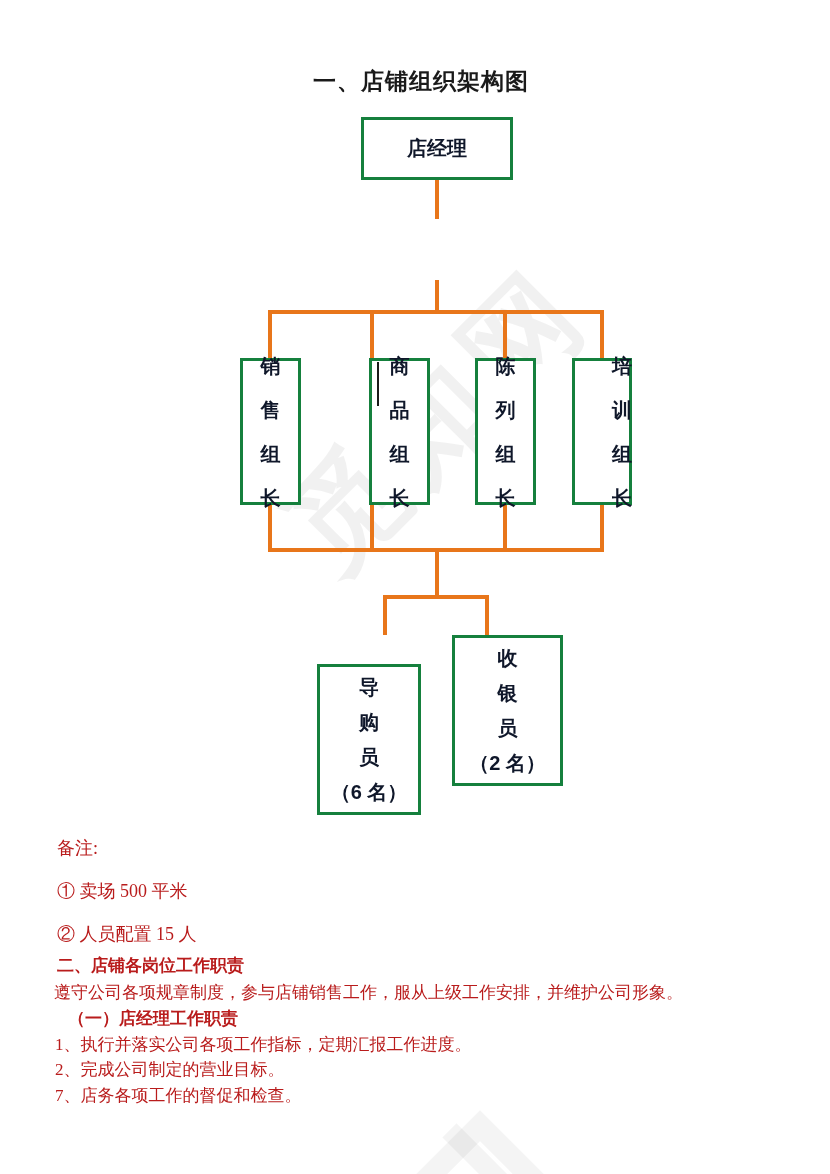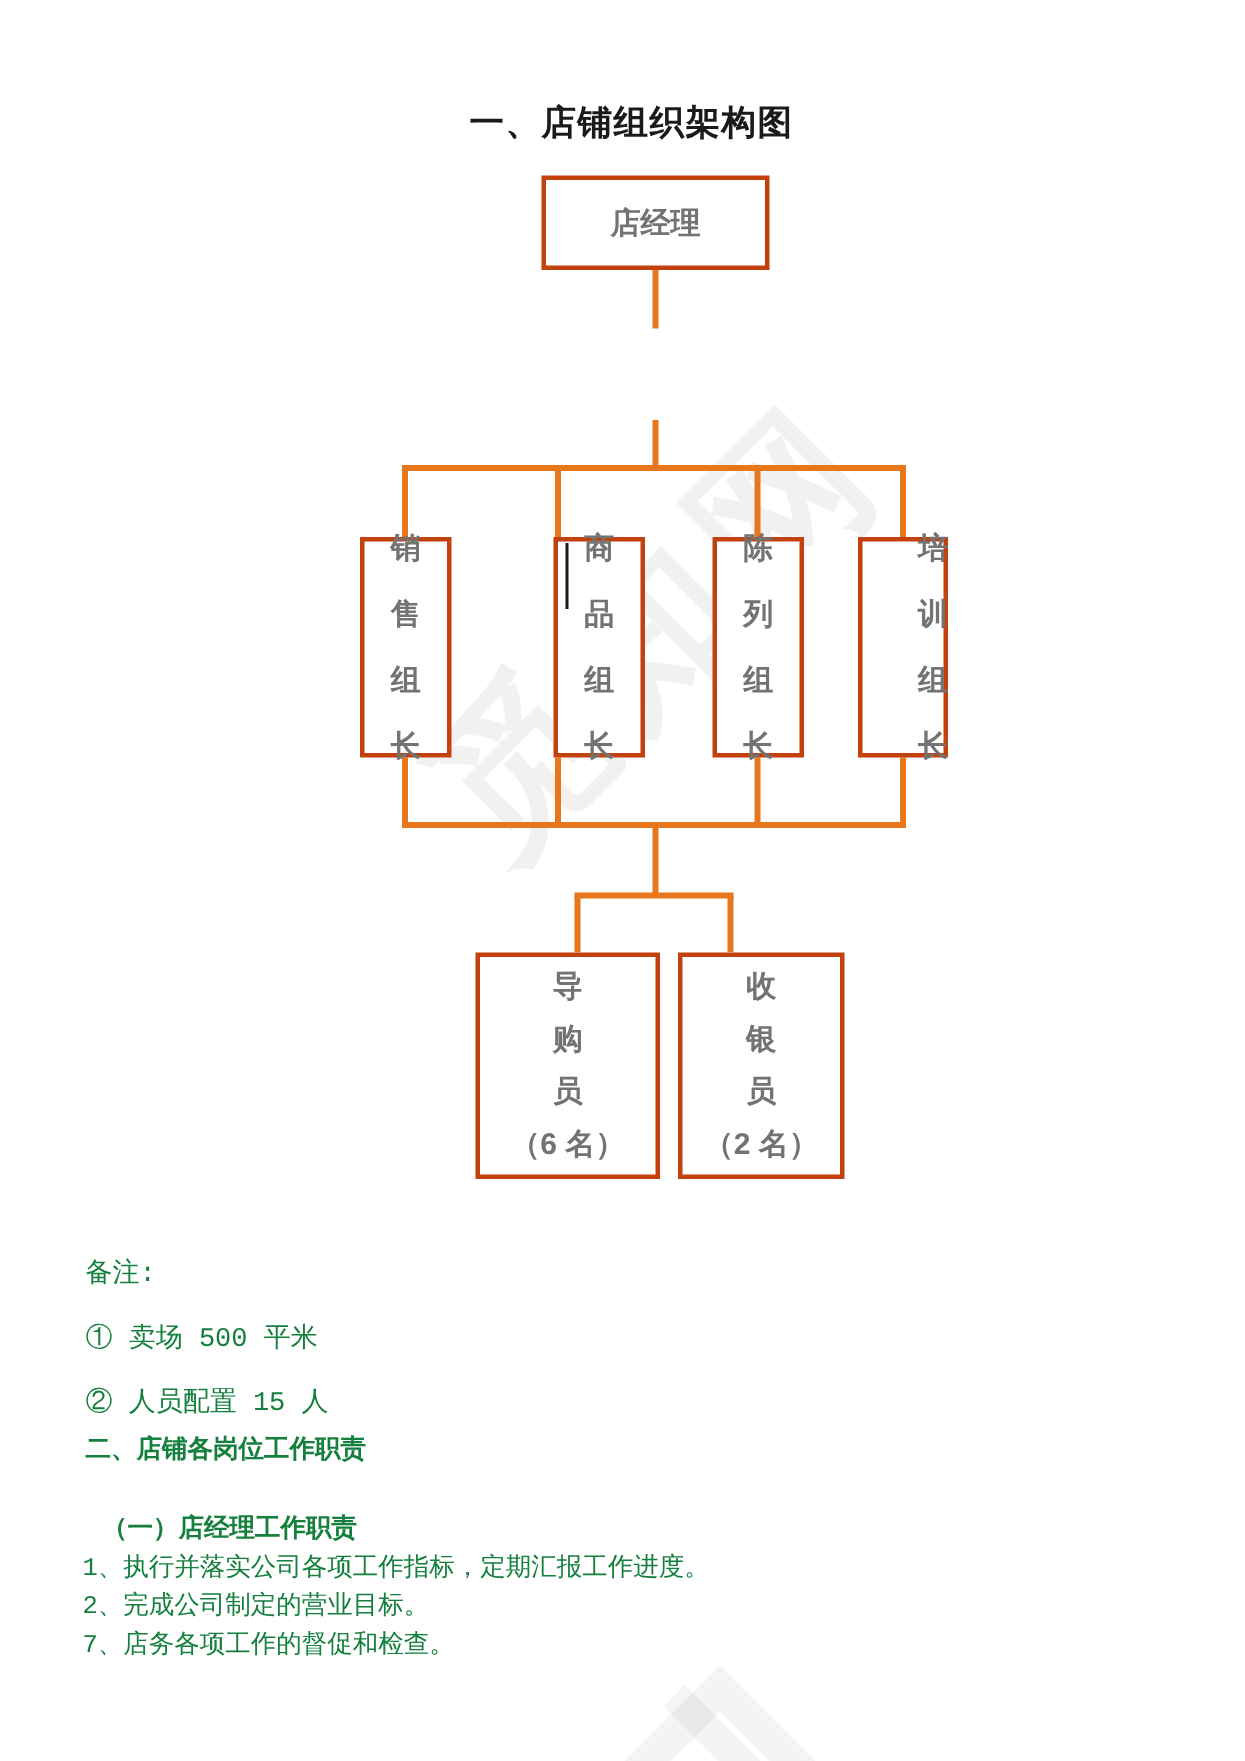--- a/index.html
+++ b/index.html
@@ -53,28 +53,28 @@
     left: 0; top: 66px; width: 842px;
     text-align: center;
     font-size: 23px;
     font-weight: bold;
     letter-spacing: 1px;
     z-index: 2;
   }
   .obox {
     position: absolute;
     background: #ffffff;
-    border: 3px solid #c2410c;
+    border: 3px solid #15803d;
     display: flex;
     flex-direction: column;
     align-items: center;
     justify-content: center;
     font-weight: bold;
     font-size: 20px;
-    color: #737373;
+    color: #0f172a;
     z-index: 2;
     text-align: center;
   }
   .vchars {
     display: block;
     width: 22px;
     line-height: 44px;
     text-align: center;
     word-break: break-all;
   }
@@ -94,23 +94,23 @@
     position: absolute;
     left: 377px; top: 362px;
     width: 2px; height: 44px;
     background: #1a1a1a;
     z-index: 3;
   }
 
   
   .doc-text {
     position: absolute;
-    font-family: Liberation Mono, monospace;
+    font-family: Liberation Serif, serif;
     font-size: 17px;
-    color: #15803d;
+    color: #b91c1c;
     white-space: nowrap;
     z-index: 2;
   }
   .doc-text.lg { font-size: 18px; }
   .doc-text.bold { font-weight: bold; }
 </style>
 </head>
 <body>
 
 <div id="page">
@@ -150,32 +150,33 @@
     <span class="vchars">商品组长</span>
   </div>
   <div class="cursor-artifact"></div>
   <div class="obox" style="left:475px; top:358px; width:61px; height:147px;">
     <span class="vchars">陈列组长</span>
   </div>
   <div class="obox" style="left:572px; top:358px; width:60px; height:147px;padding-left:40px;">
     <span class="vchars">培训组长</span>
   </div>
 
-  <div class="obox bottom" style="left:317px; top:635px; width:123px; height:151px;">
+  <div class="obox bottom" style="left:317px; top:664px; width:104px; height:151px;">
     <span class="vchars">导购员</span>
     <span class="count">（6 名）</span>
   </div>
   <div class="obox bottom" style="left:452px; top:635px; width:111px; height:151px;">
     <span class="vchars">收银员</span>
     <span class="count">（2 名）</span>
   </div>
 
   <div class="doc-text lg" style="left:57px; top:836px;">备注:</div>
   <div class="doc-text lg" style="left:57px; top:879px;">① 卖场 500 平米</div>
   <div class="doc-text lg" style="left:57px; top:922px;">② 人员配置 15 人</div>
 
   <div class="doc-text bold" style="left:57px; top:954px;">二、店铺各岗位工作职责</div>
+  <div class="doc-text" style="left:54px; top:981px;">遵守公司各项规章制度，参与店铺销售工作，服从上级工作安排，并维护公司形象。</div>
   <div class="doc-text bold" style="left:68px; top:1007px;text-align:right;">（一）店经理工作职责</div>
   <div class="doc-text" style="left:55px; top:1033px;">1、执行并落实公司各项工作指标，定期汇报工作进度。</div>
   <div class="doc-text" style="left:55px; top:1058px;">2、完成公司制定的营业目标。</div>
   <div class="doc-text" style="left:55px; top:1084px;">7、店务各项工作的督促和检查。</div>
 
 </div>
 
 </body></html>

